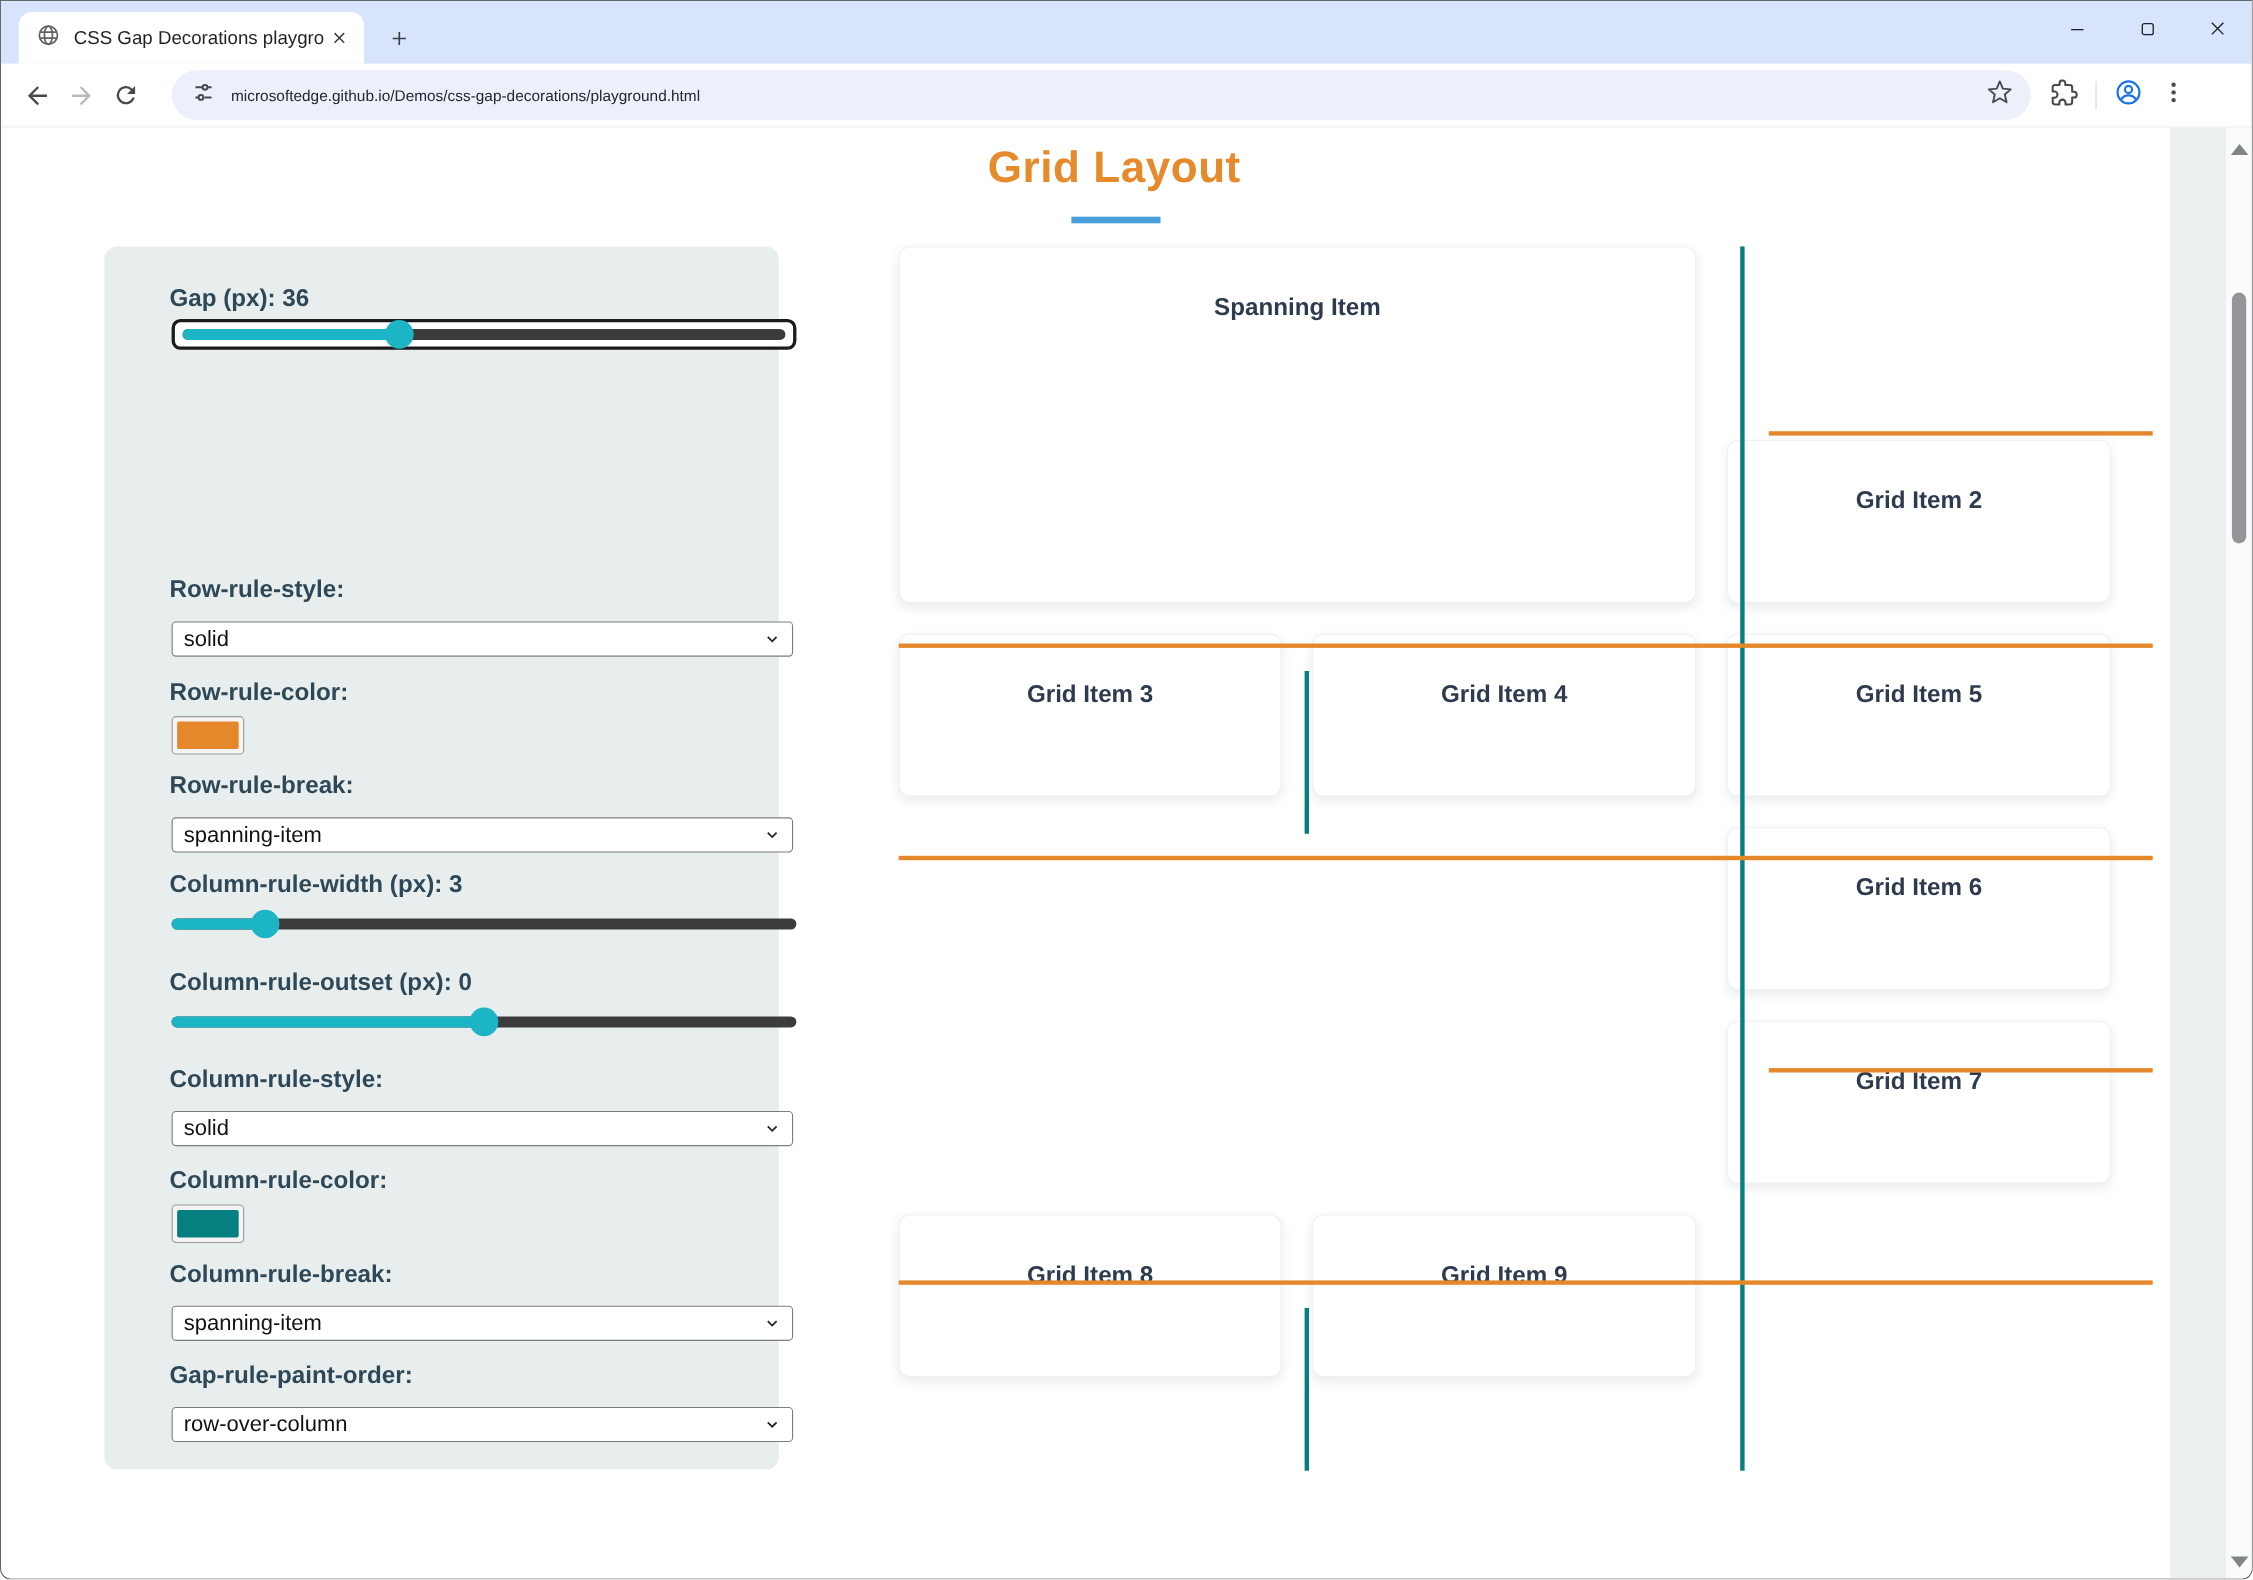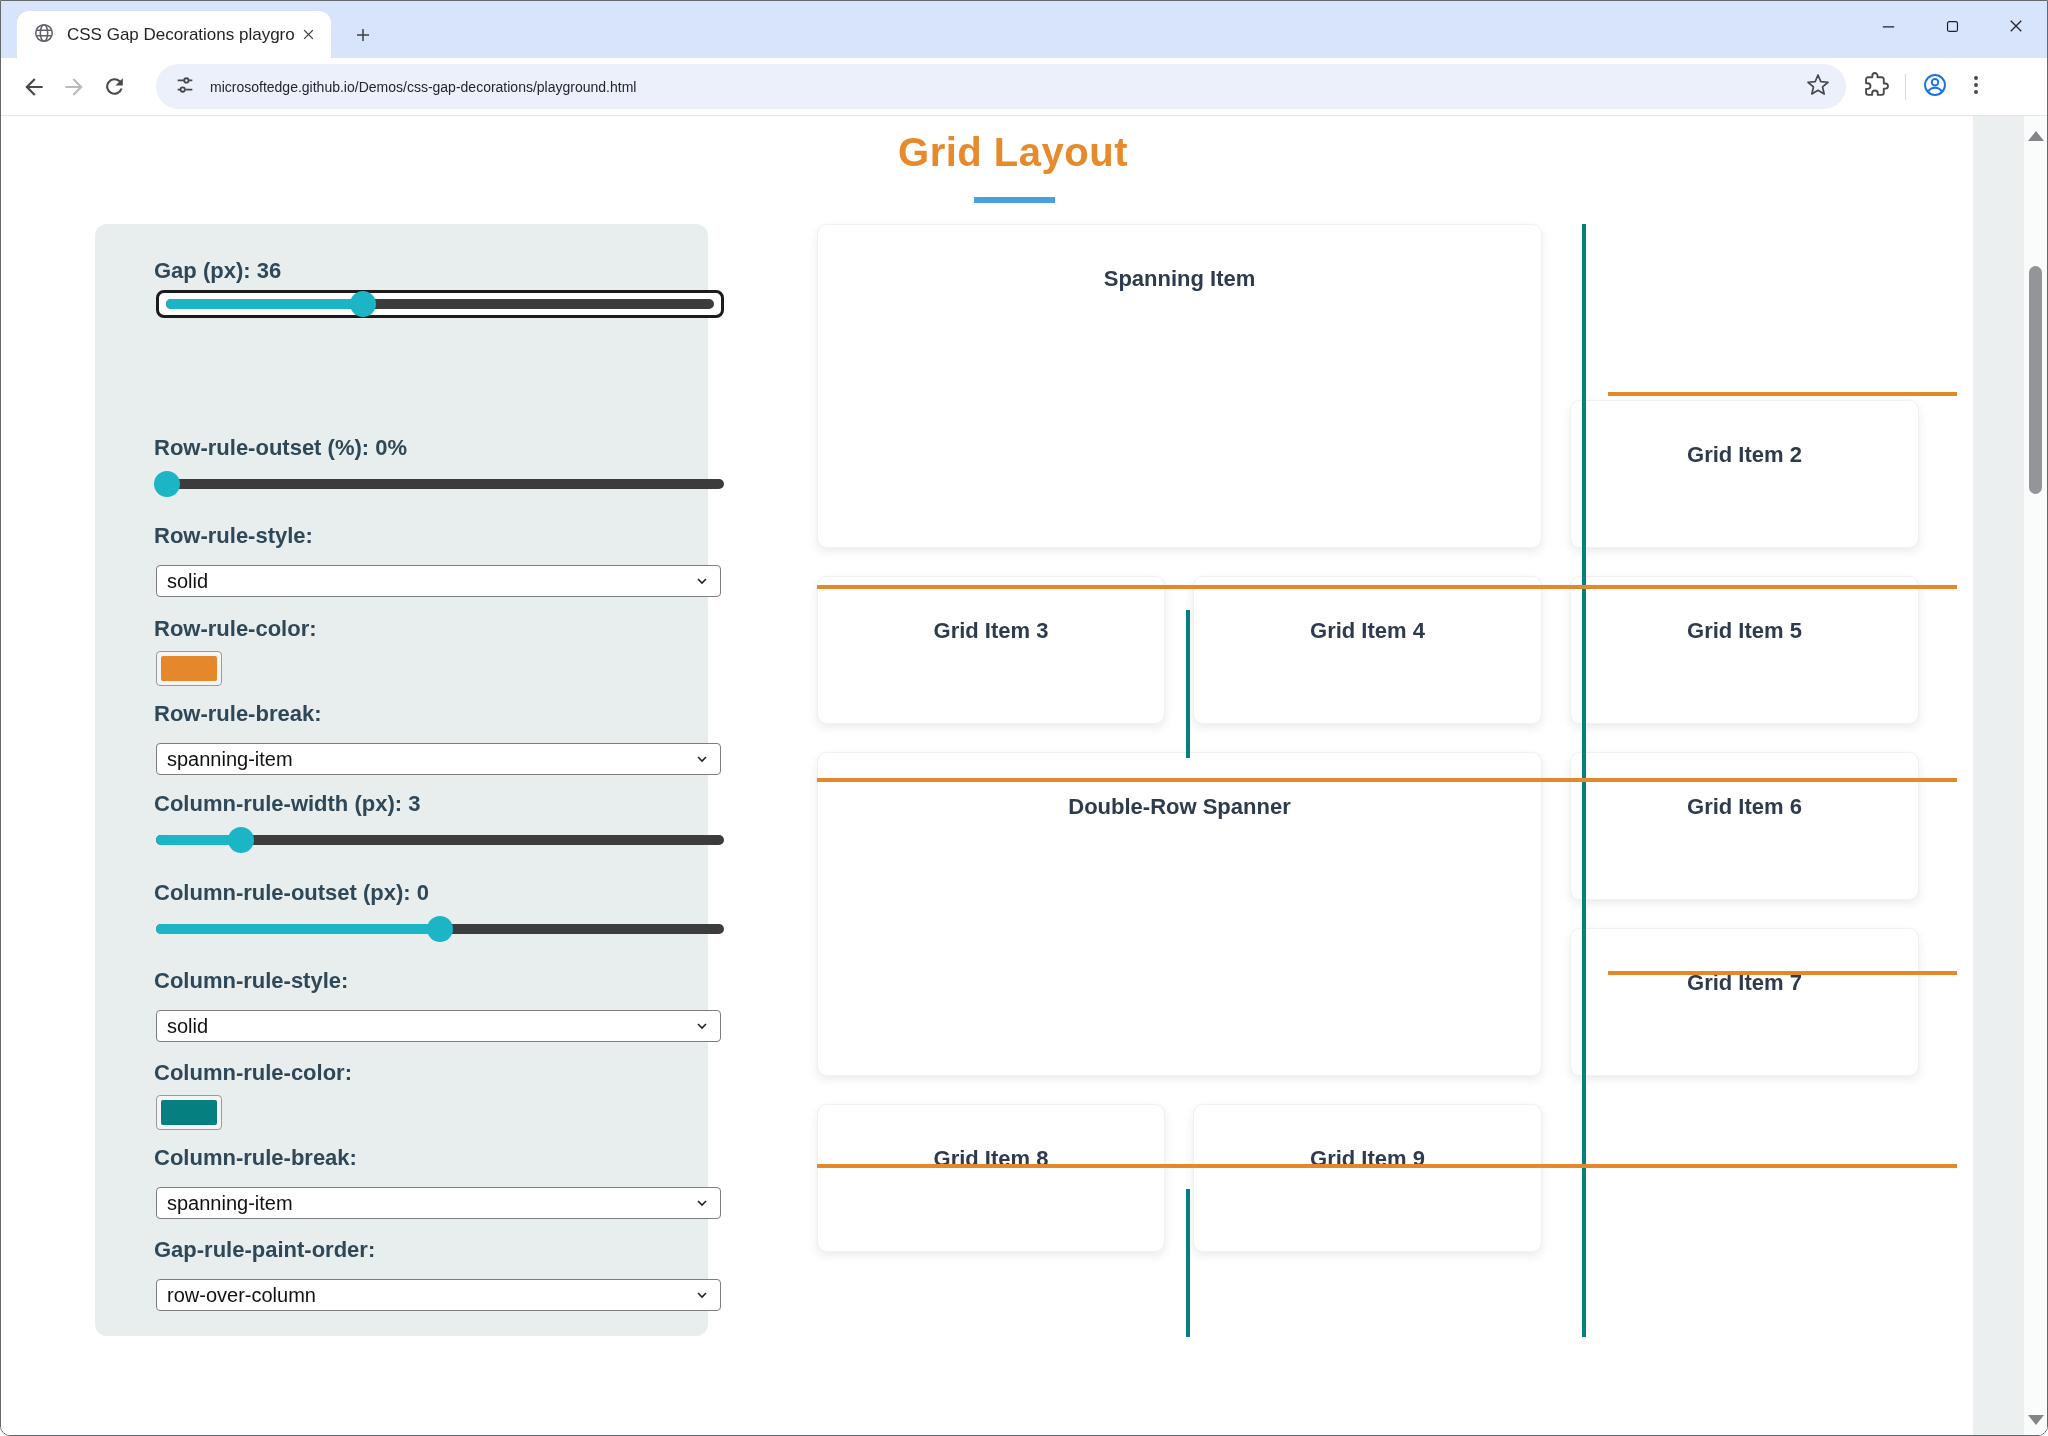--- a/index.html
+++ b/index.html
@@ -189,27 +189,20 @@
         <span class="lbl">Gap (px): 36</span>
         <div class="slider-focus">
           <div class="slider" style="--pct: 36;">
             <div class="fill"></div>
             <div class="thumb"></div>
           </div>
         </div>
       </div>
 
 
-      <div class="grp g3">
-        <span class="lbl">Row-rule-outset (%): 0%</span>
-        <div class="slider" style="--pct: 2;">
-          <div class="fill"></div>
-          <div class="thumb"></div>
-        </div>
-      </div>
 
       <div class="grp g4">
         <span class="lbl">Row-rule-style:</span>
         <div class="select">
           <span class="sel-text">solid</span>
           <span class="chev">
             <svg width="16" height="16" viewBox="0 0 24 24" fill="none" stroke="#222" stroke-width="2.4">
                 <path d="M6 9l6 6 6-6"></path>
               </svg>
           </span>
@@ -295,21 +288,20 @@
       </div>
 
     </div>
 
     <div class="grid-area">
       <div class="card cs"><span>Spanning Item</span></div>
       <div class="card c2"><span>Grid Item 2</span></div>
       <div class="card c3"><span>Grid Item 3</span></div>
       <div class="card c4"><span>Grid Item 4</span></div>
       <div class="card c5"><span>Grid Item 5</span></div>
-      <div class="card cd"><span>Double-Row Spanner</span></div>
       <div class="card c6"><span>Grid Item 6</span></div>
       <div class="card c7"><span>Grid Item 7</span></div>
       <div class="card c8"><span>Grid Item 8</span></div>
       <div class="card c9"><span>Grid Item 9</span></div>
 
       <div class="col-rule cr-long"></div>
       <div class="col-rule cr-s1"></div>
       <div class="col-rule cr-s2"></div>
       <div class="row-rule rr-1"></div>
       <div class="row-rule rr-2"></div>

